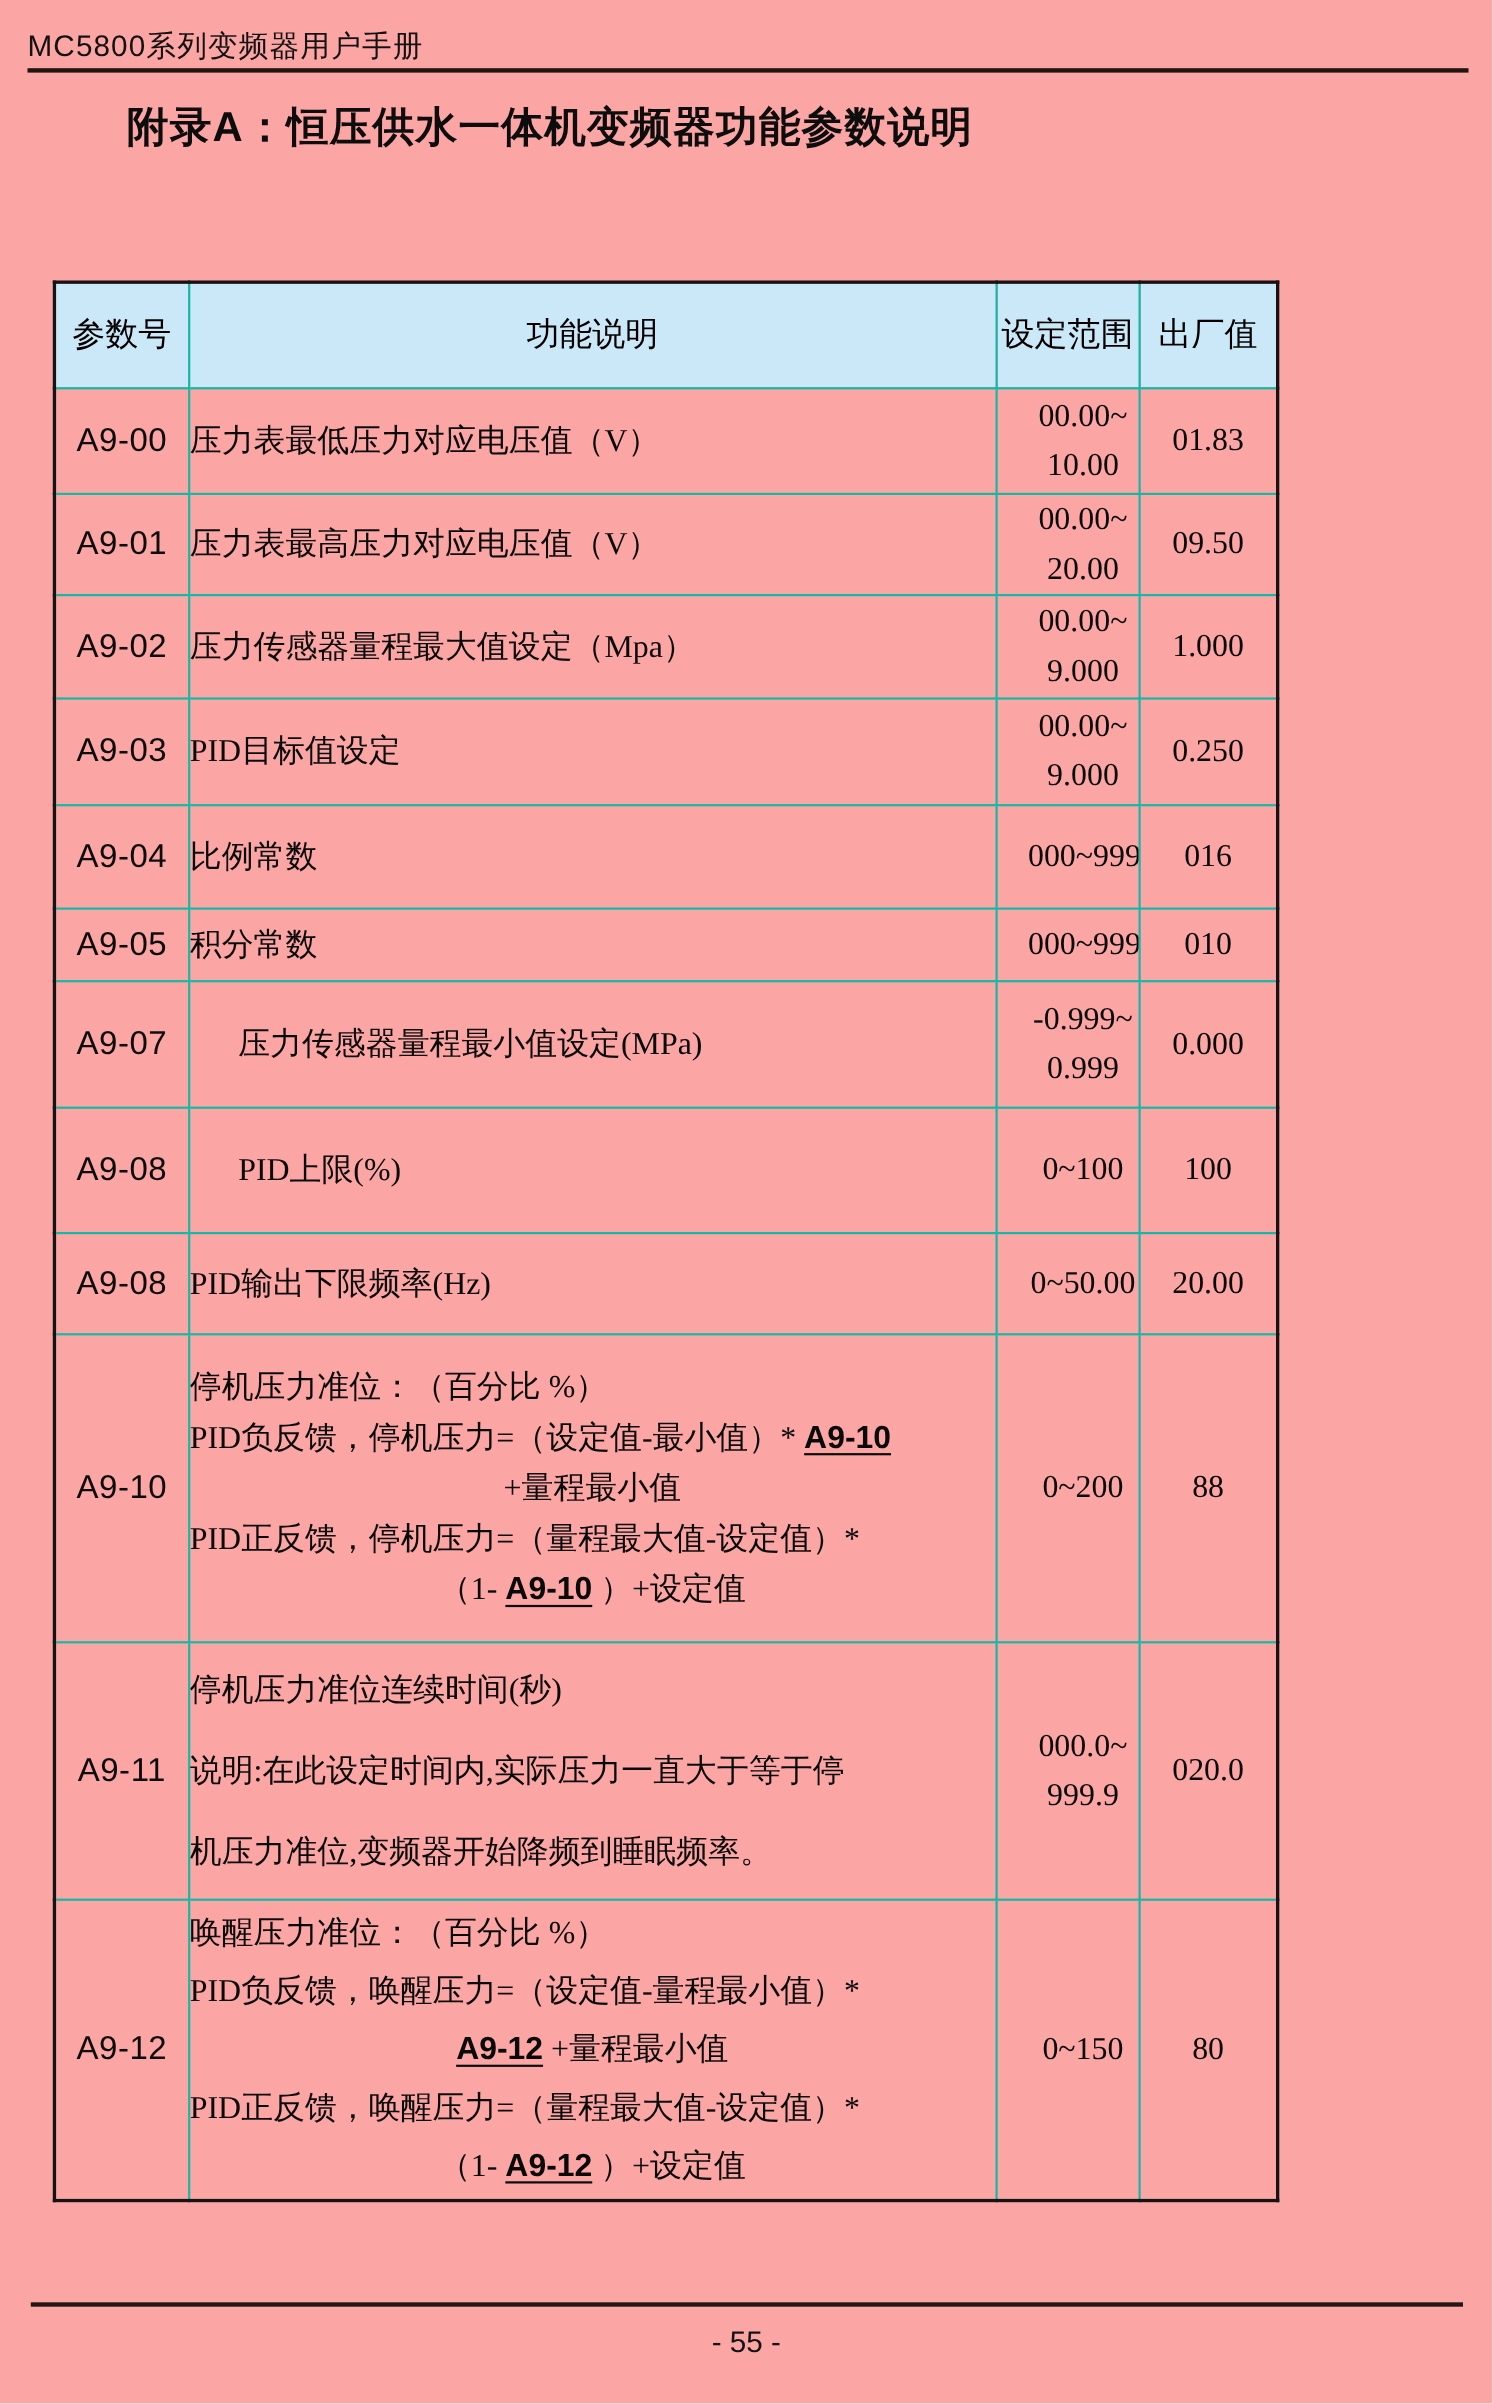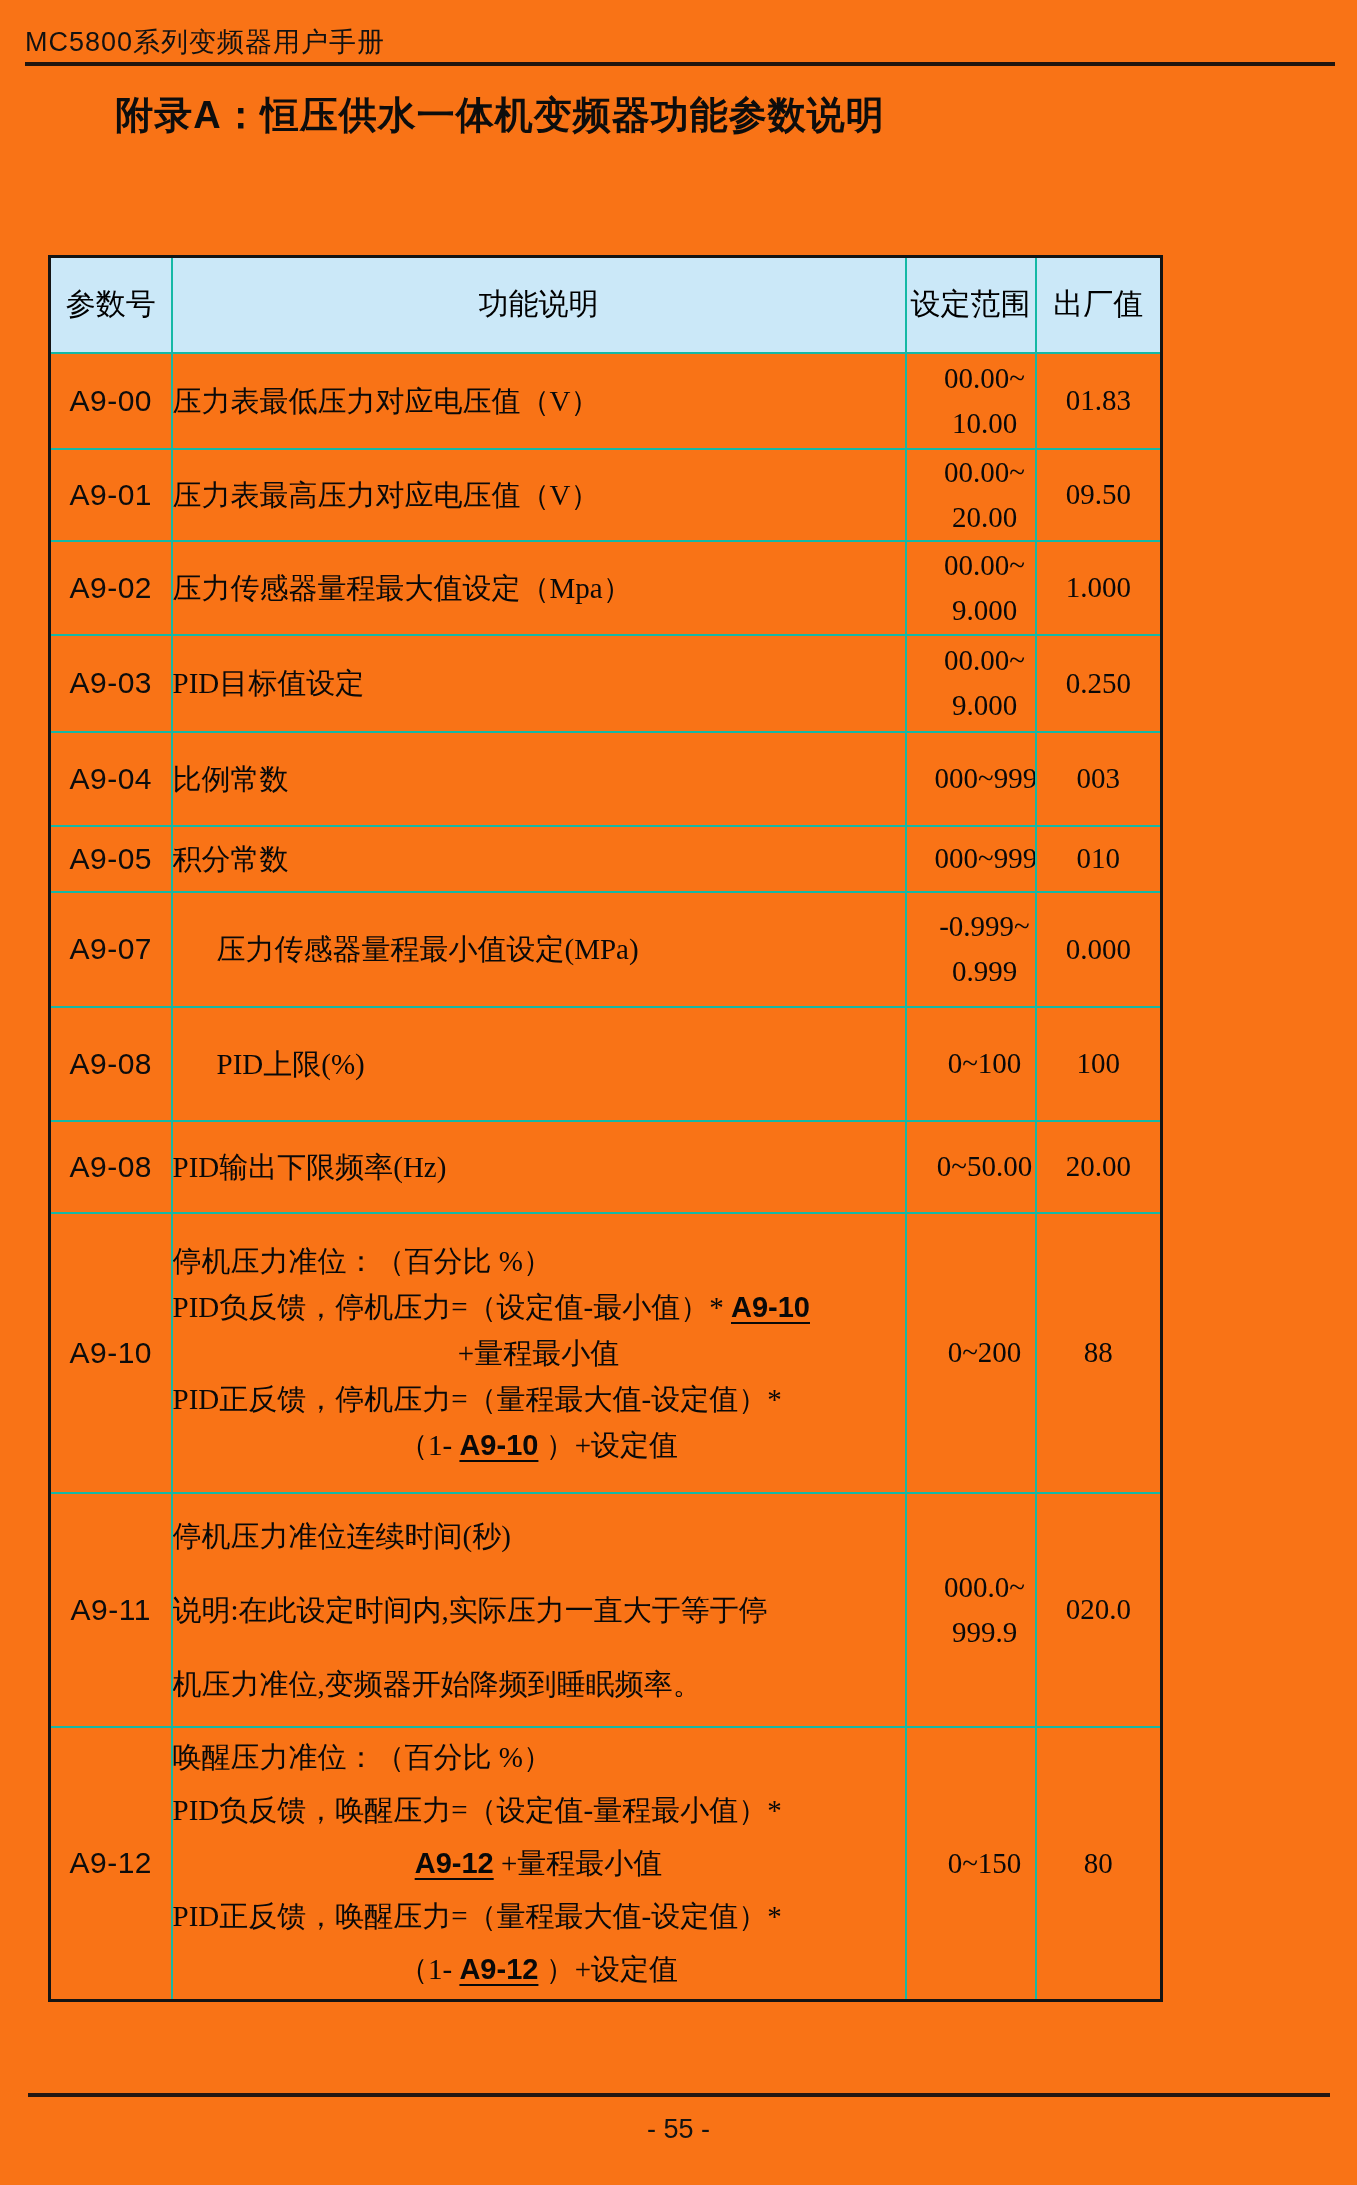--- a/index.html
+++ b/index.html
@@ -1,17 +1,17 @@
 <!DOCTYPE html>
 <html style="--header-bg: #cbe8f8;"><head>
 <meta charset="utf-8">
 <style>
   html,body{margin:0;padding:0;background:#ffffff;}
   .page{
-    position:relative;width:1357px;height:2185px;background:#f97316;
+    position:relative;width:1357px;height:2185px;background:#fca5a5;
     font-family:"Liberation Sans","DejaVu Sans",sans-serif;color:#000;overflow:hidden;
   }
   .doc-header-text{
     position:absolute;left:25px;top:24px;font-size:27px;letter-spacing:1px;
     font-family:"Liberation Sans","DejaVu Sans",sans-serif;color:#121212;
   }
   .doc-header-rule{position:absolute;left:25px;top:62px;width:1310px;height:4px;background:#21150f;}
   .doc-title{
     position:absolute;left:0;top:90px;width:1000px;text-align:center;
     font-size:38px;font-weight:700;color:#0d0d0d;letter-spacing:1px;
@@ -145,21 +145,21 @@
     <td class="default">0.250</td>
   </tr>
         <tr>
     <td class="code">A9-04</td>
     <td class="desc">
             <div class="desc-line"><span>比例常数</span></div>
           </td>
     <td class="range">
             <div class="range-line">000~999</div>
           </td>
-    <td class="default">003</td>
+    <td class="default">016</td>
   </tr>
         <tr>
     <td class="code">A9-05</td>
     <td class="desc">
             <div class="desc-line"><span>积分常数</span></div>
           </td>
     <td class="range">
             <div class="range-line">000~999</div>
           </td>
     <td class="default">010</td>

